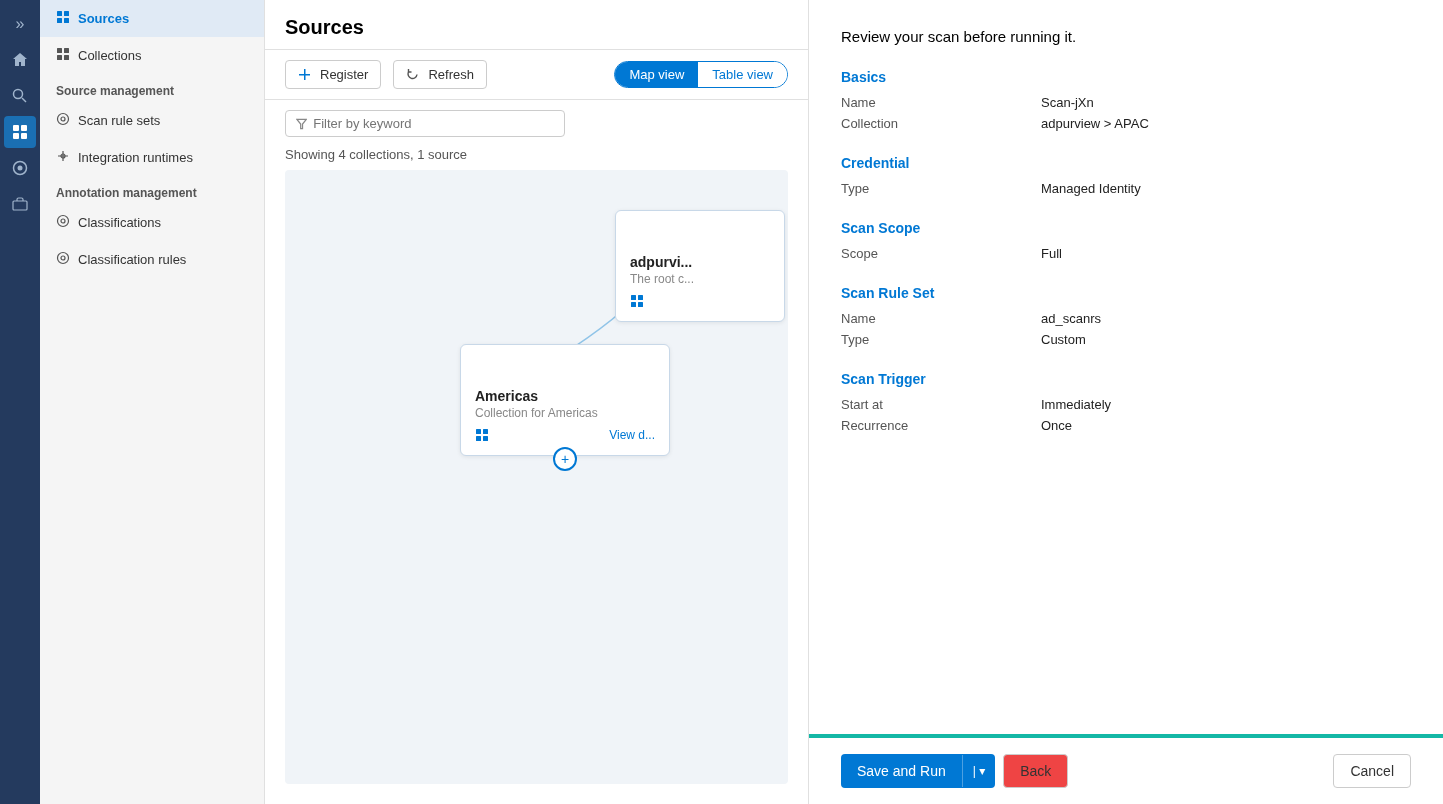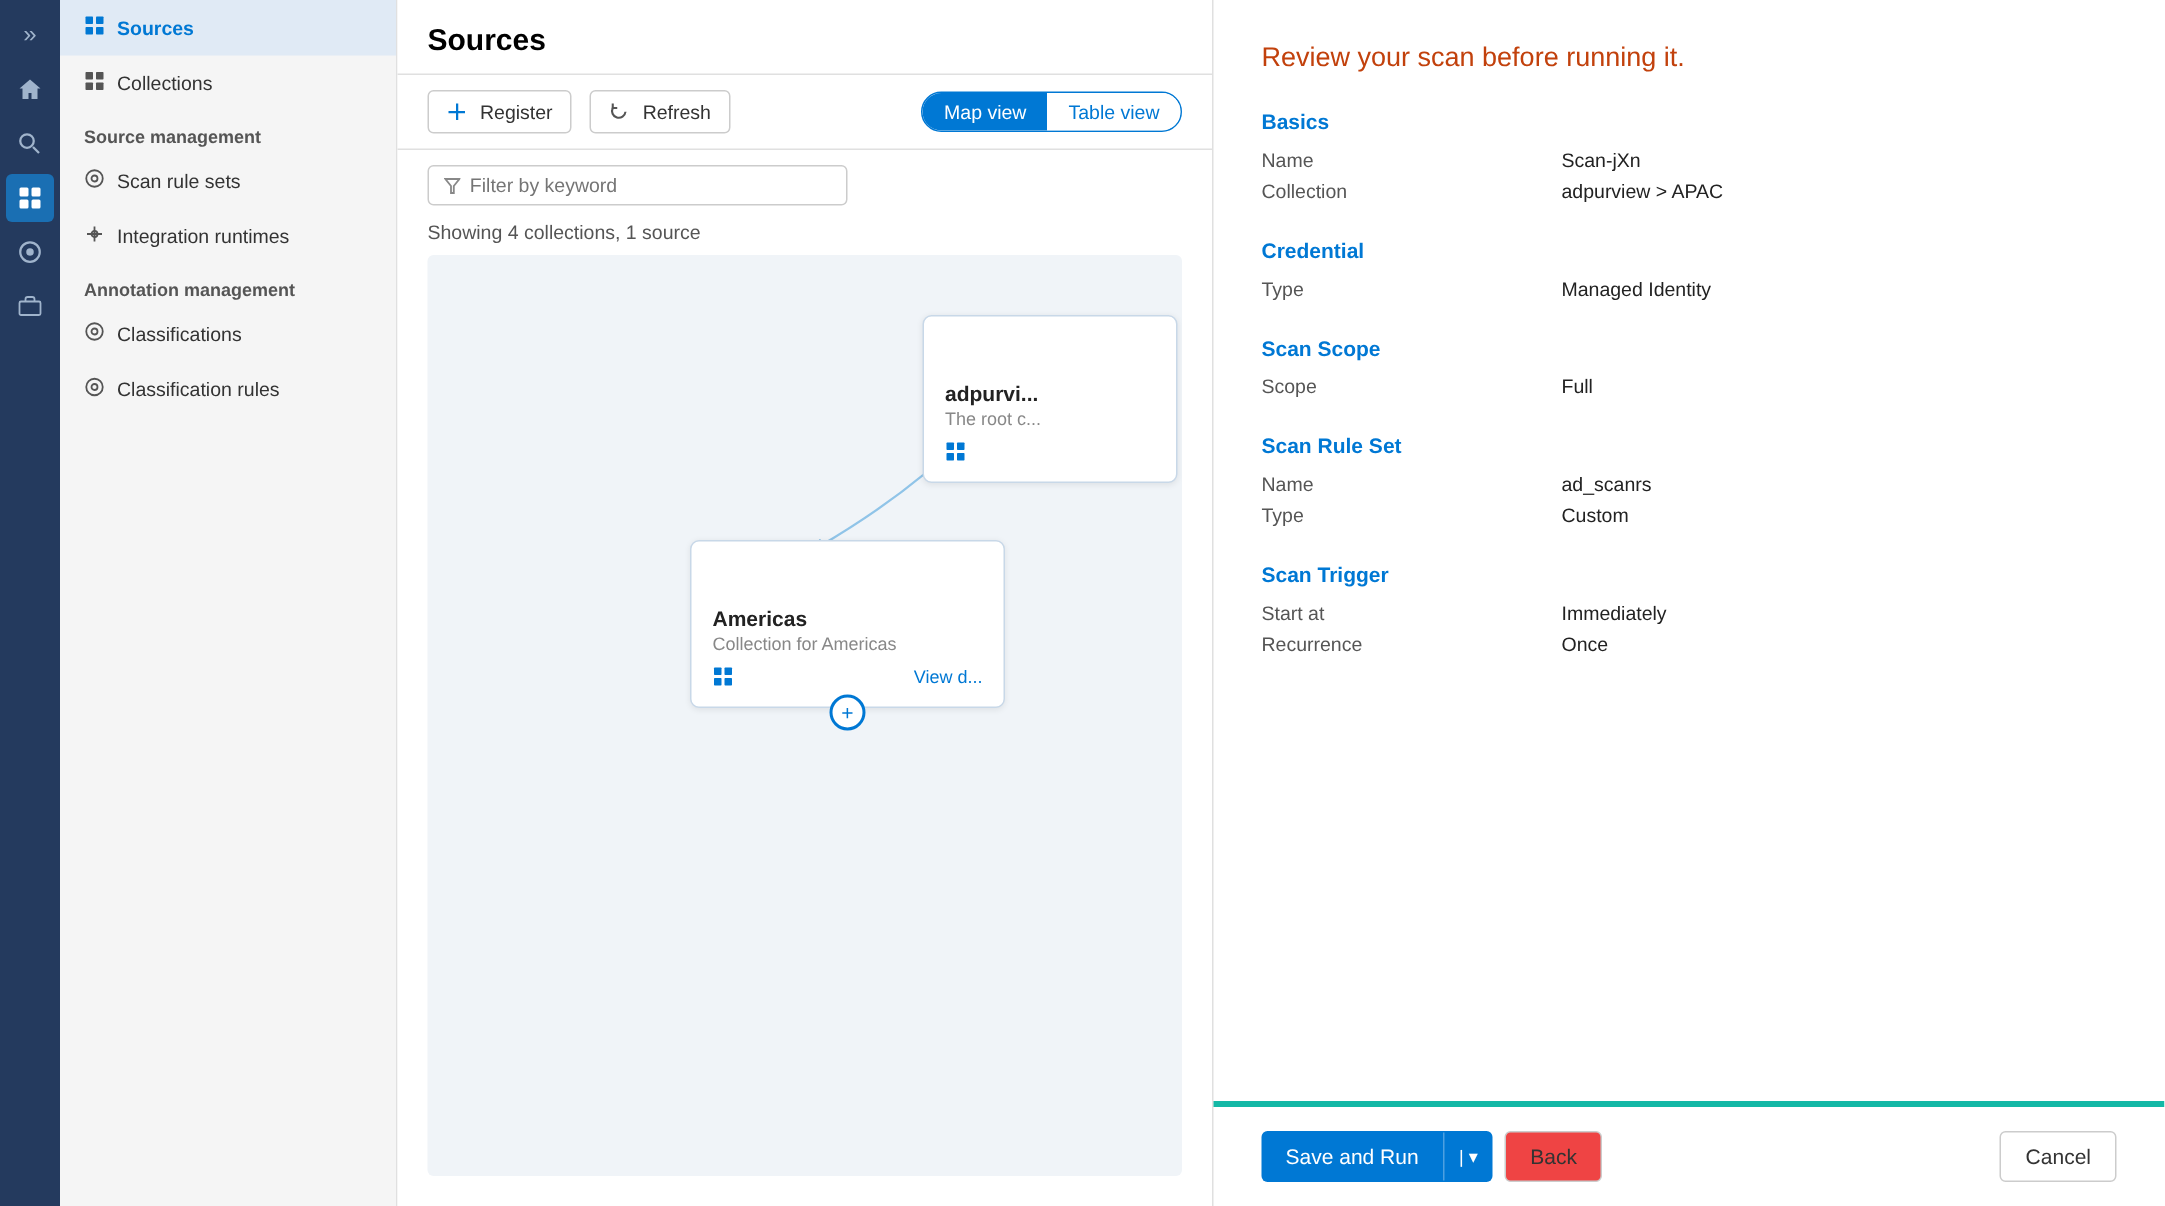--- a/index.html
+++ b/index.html
@@ -246,22 +246,22 @@
       padding: 28px 32px;
       overflow-y: auto;
     }
     .review-title {
       font-size: 20px;
       font-weight: 600;
       color: #000;
       margin-bottom: 8px;
     }
     .review-subtitle {
-      font-size: 18px;
-      color: #c2410c;
+      font-size: 15px;
+      color: #000000;
       margin-bottom: 24px;
     }
     .review-section {
       margin-bottom: 24px;
     }
     .review-section-title {
       font-size: 14px;
       font-weight: 600;
       color: #0078d4;
       margin-bottom: 10px;
@@ -487,21 +487,21 @@
             <svg width="14" height="14" viewBox="0 0 14 14" fill="#0078d4">
                 <rect x="1" y="1" width="5" height="5" rx="0.5"></rect>
                 <rect x="8" y="1" width="5" height="5" rx="0.5"></rect>
                 <rect x="1" y="8" width="5" height="5" rx="0.5"></rect>
                 <rect x="8" y="8" width="5" height="5" rx="0.5"></rect>
               </svg>
           </span>
         </div>
       </div>
 
-      <div class="collection-card" style="top: 190px; left: 175px; min-width: 210px;">
+      <div class="collection-card" style="top: 174px; left: 175px; min-width: 210px;">
         <div class="card-title">Americas</div>
         <div class="card-subtitle">Collection for Americas</div>
         <div class="card-icon-row">
           <span class="card-grid-icon">
             <svg width="14" height="14" viewBox="0 0 14 14" fill="#0078d4">
                 <rect x="1" y="1" width="5" height="5" rx="0.5"></rect>
                 <rect x="8" y="1" width="5" height="5" rx="0.5"></rect>
                 <rect x="1" y="8" width="5" height="5" rx="0.5"></rect>
                 <rect x="8" y="8" width="5" height="5" rx="0.5"></rect>
               </svg>

